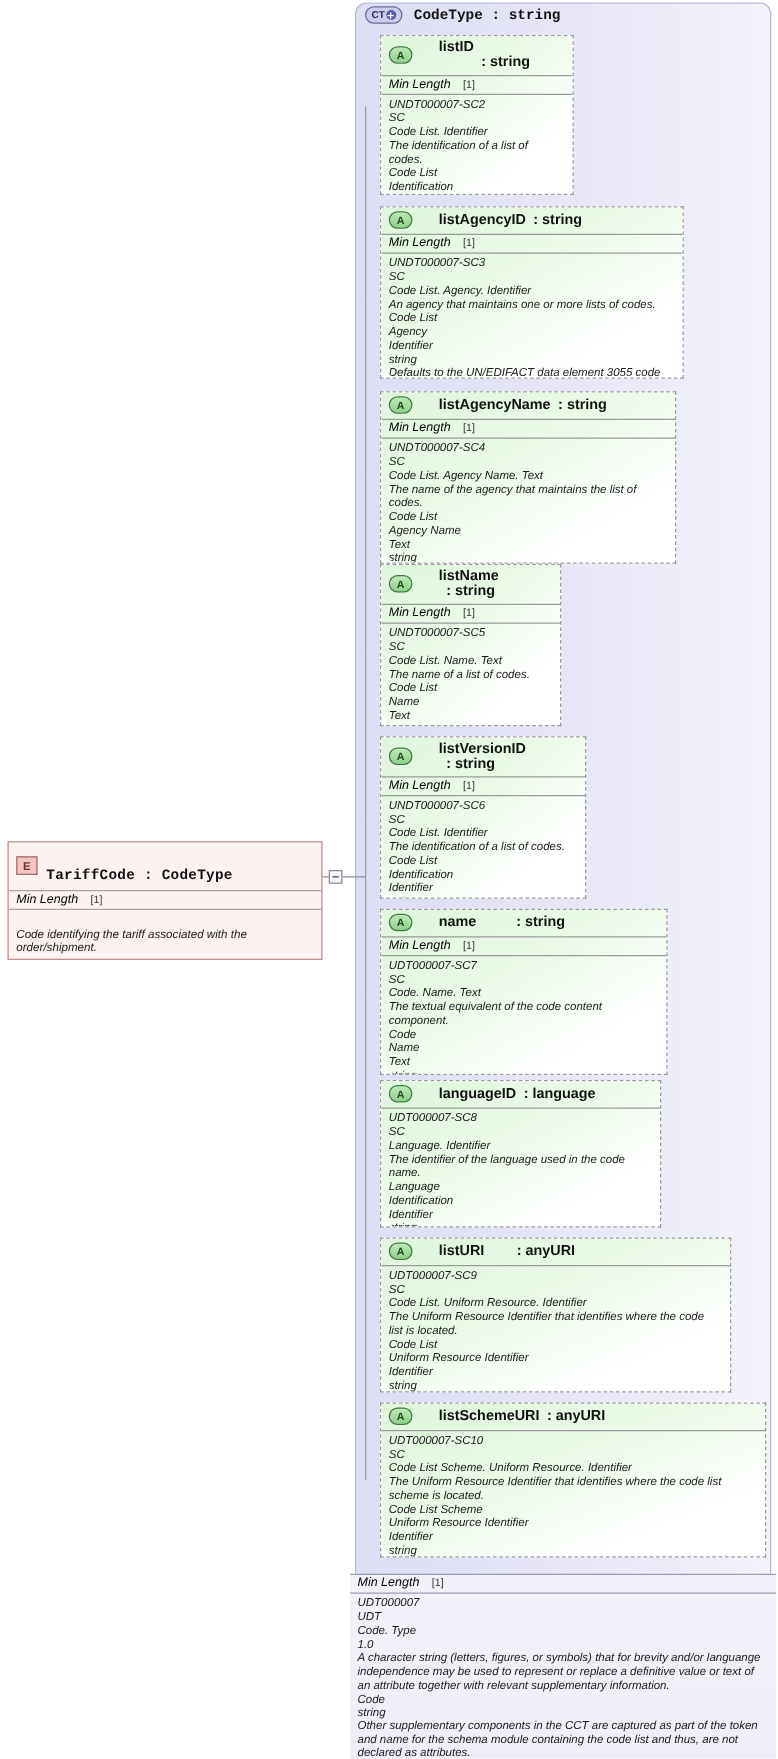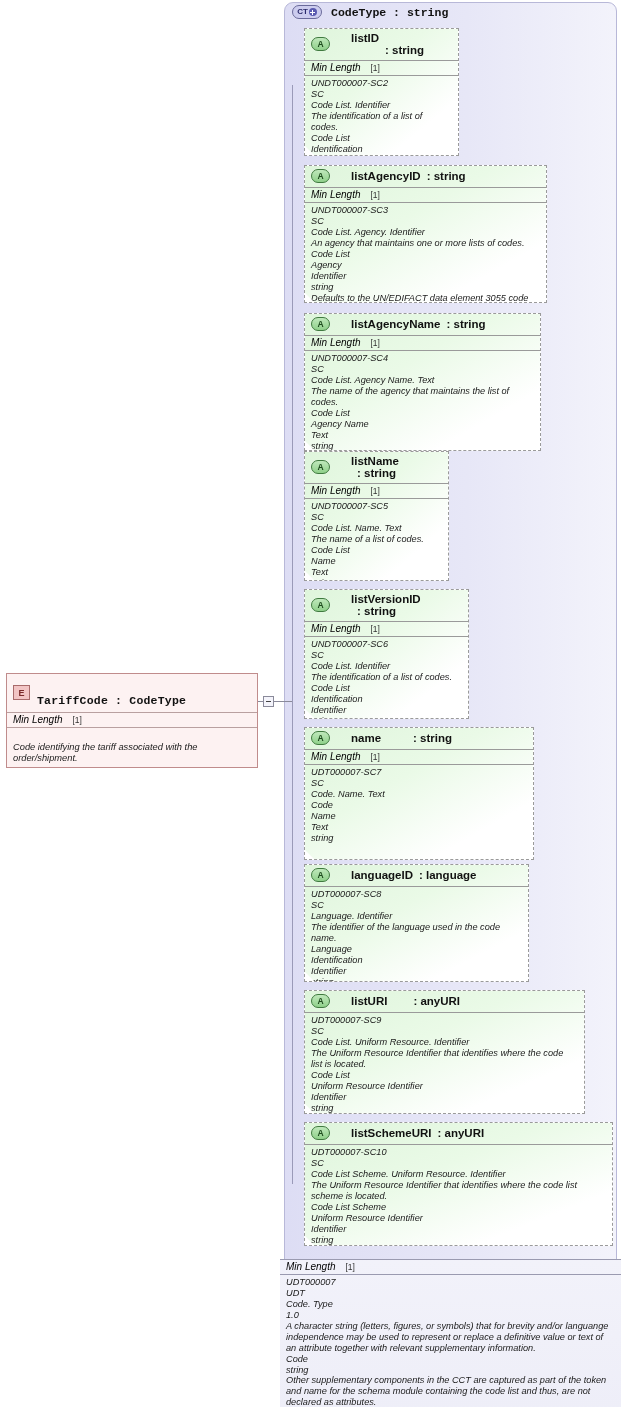--- a/index.html
+++ b/index.html
@@ -315,20 +315,21 @@
             <span class="attr-name"><span class="nm">name</span><span class="ty" style="margin-left: 32px;">: string</span></span>
           </div>
           <div class="attr-facet">
             <span>Min Length</span>
             <span class="card">[1]</span>
           </div>
           <div class="attr-doc">
             <div>UDT000007-SC7</div>
             <div>SC</div>
             <div>Code. Name. Text</div>
+            <div>The textual equivalent of the code content component.</div>
             <div>Code</div>
             <div>Name</div>
             <div>Text</div>
             <div>string</div>
           </div>
         </div>
       </div>
       <div class="attr" style="left: 303px; top: 864px; width: 225px; height: 118px;">
         <div class="attr-inner">
           <div class="attr-head">

